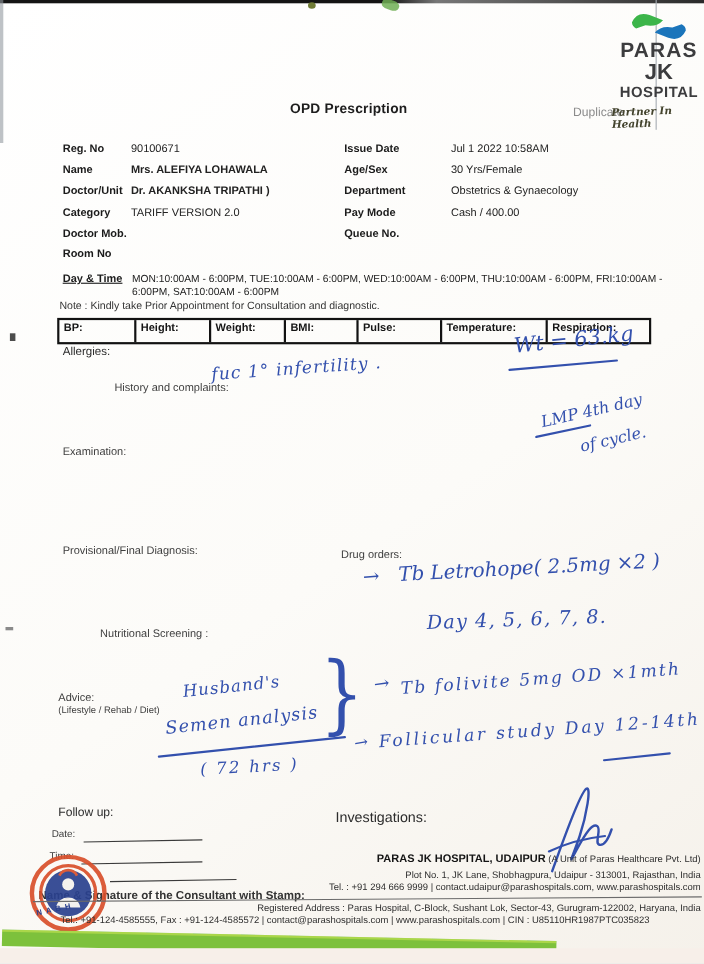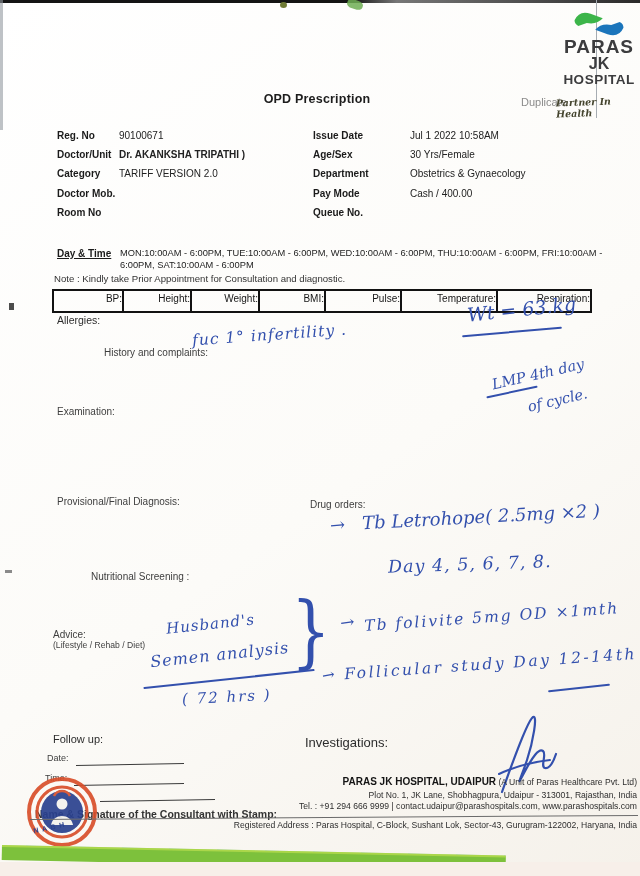--- a/index.html
+++ b/index.html
@@ -7,34 +7,34 @@
         background:linear-gradient(145deg,#ffffff 0%,#fcfbf8 55%,#f5f1ea 100%);
         font-family:"Liberation Sans",sans-serif;color:#222;}
   .abs{position:absolute;}
   
   .title{font-weight:bold;font-size:12.5px;color:#1d1d1d;letter-spacing:.2px;}
   .dup{font-size:11px;color:#8b8b8b;}
   .tagline{font-family:"DejaVu Serif",serif;font-style:italic;font-weight:bold;
            font-size:9.5px;color:#44442e;transform:rotate(-2deg);}
   .brand{font-weight:bold;color:#3c3c3e;text-align:center;line-height:1.02;}
   .brand .l1{font-size:19px;letter-spacing:1px;}
-  .brand .l2{font-size:16px;}
+  .brand .l2{font-size:20px;}
   .brand .l3{font-size:13.5px;letter-spacing:.5px;}
   
   .info{display:grid;grid-auto-rows:19.2px;font-size:10px;}
   .info .row{display:grid;grid-template-columns:var(--lw) 1fr;align-items:start;}
   .lbl{font-weight:bold;color:#1b1b1b;}
   .val{color:#222;}
   .val.strong{font-weight:bold;}
   .daytime{font-size:9.3px;line-height:11.5px;color:#222;}
   .note{font-size:9.6px;color:#333;}
   
   .vitals{display:flex;border:2px solid #121212;height:20px;}
-  .vitals .cell{border-right:2px solid #121212;font-weight:normal;font-size:10px;
-                padding:2px 0 0 4px;box-sizing:border-box;color:#151515;text-align:right;}
+  .vitals .cell{border-right:2px solid #121212;font-weight:bold;font-size:10px;
+                padding:2px 0 0 4px;box-sizing:border-box;color:#151515;}
   .vitals .cell:last-child{border-right:none;}
   
   .sec{font-size:10px;color:#3e3e3e;}
   .sec.dark{color:#2c2c2c;}
   
   .hw{font-family:"DejaVu Serif",serif;font-style:italic;color:#3350ad;white-space:nowrap;}
   .ink-line{position:absolute;background:#3350ad;height:2px;border-radius:2px;}
   .field-line{position:absolute;background:#3a3a3a;height:1.3px;}
   
   .foot{font-size:8.6px;color:#2e2e2e;text-align:right;}
@@ -70,20 +70,24 @@
     <div class="l3">HOSPITAL</div>
   </div>
   <div class="abs dup" style="left:521px;top:96px;">Duplicate</div>
   <div class="abs tagline" style="left:556px;top:96px;">Partner In Health</div>
   <div class="abs title" style="left:232px;top:92px;width:170px;text-align:center;">OPD Prescription</div>
 
   <div class="abs info" style="left:57px;top:130px;width:252px;--lw:62px;">
     <div class="row">
         <span class="lbl">Reg. No</span>
         <span class="val">90100671</span>
+      </div>
+    <div class="row">
+        <span class="lbl">Name</span>
+        <span class="val strong">Mrs. ALEFIYA  LOHAWALA</span>
       </div>
     <div class="row">
         <span class="lbl">Doctor/Unit</span>
         <span class="val strong">Dr. AKANKSHA TRIPATHI  )</span>
       </div>
     <div class="row">
         <span class="lbl">Category</span>
         <span class="val">TARIFF VERSION 2.0</span>
       </div>
     <div class="row">
@@ -194,17 +198,18 @@
   </div>
   <div class="abs" style="left:33px;top:824px;font-size:7px;font-weight:bold;color:#2a418f;letter-spacing:1px;transform:rotate(-12deg);">N A B H</div>
 
   <div class="abs foot" style="left:260px;top:776px;width:377px;">
     <b>PARAS JK HOSPITAL, UDAIPUR</b><span> (A Unit of Paras Healthcare Pvt. Ltd)</span>
   </div>
   <div class="abs foot" style="left:260px;top:790px;width:377px;">Plot No. 1, JK Lane, Shobhagpura, Udaipur - 313001, Rajasthan, India</div>
   <div class="abs foot" style="left:200px;top:801px;width:437px;">Tel. : +91 294 666 9999 | contact.udaipur@parashospitals.com, www.parashospitals.com</div>
   <div class="divider" style="left:30px;top:817px;width:608px;transform:rotate(-.4deg);"></div>
   <div class="abs foot" style="left:200px;top:820px;width:437px;">Registered Address : Paras Hospital, C-Block, Sushant Lok, Sector-43, Gurugram-122002, Haryana, India</div>
+  <div class="abs foot" style="left:40px;top:831px;width:552px;text-align:left;padding-left:15px;">Tel.: +91-124-4585555, Fax : +91-124-4585572 | contact@parashospitals.com | www.parashospitals.com | CIN : U85110HR1987PTC035823</div>
 
   <div class="greenbar" style="left:2px;top:845px;width:504px;height:15px;transform:rotate(1.2deg);transform-origin:left top;"></div>
   <div class="artifact" style="left:0;top:862px;width:640px;height:14px;background:#f7efe9;"></div>
 
 </div>
 
 </body></html>

